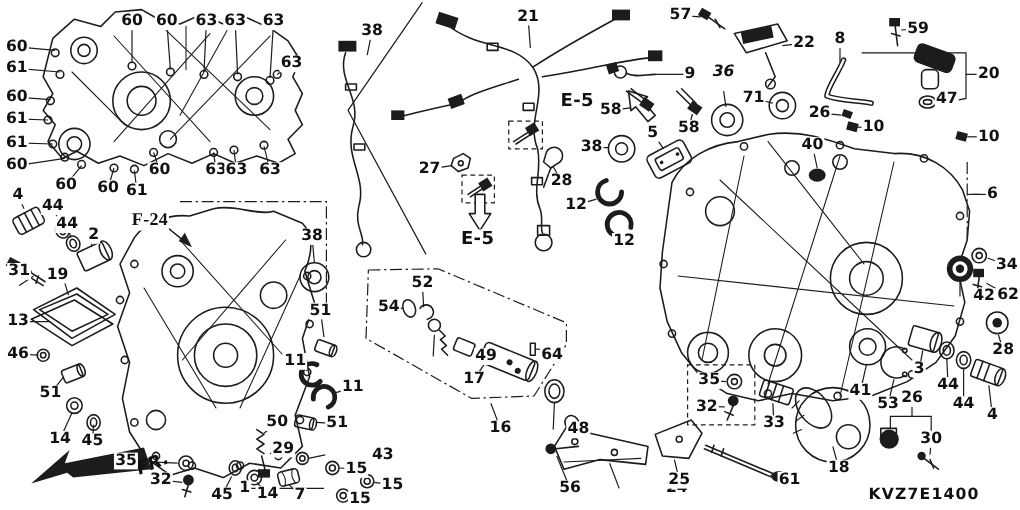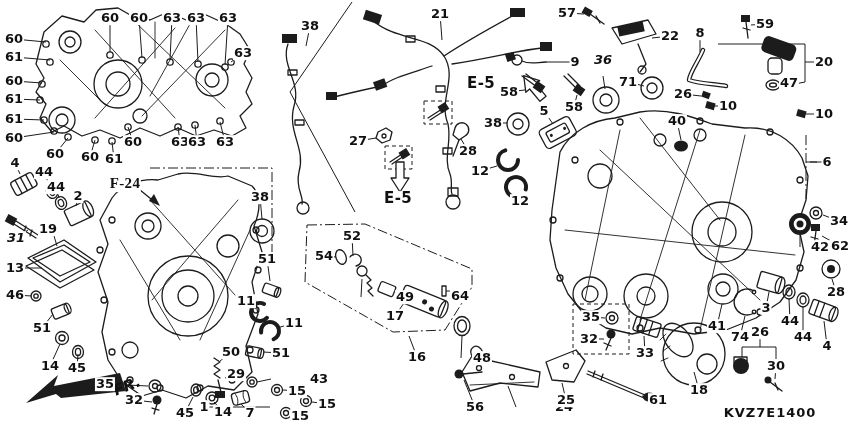--- a/index.html
+++ b/index.html
@@ -617,21 +617,21 @@
       <span class="callout" style="left: 180px; top: 142px;">63</span>
       <span class="callout" style="left: 197px; top: 142px;">63</span>
       <span class="callout" style="left: 225px; top: 142px;">63</span>
       <span class="callout" style="left: 55px; top: 154px;">60</span>
       <span class="callout" style="left: 90px; top: 157px;">60</span>
       <span class="callout" style="left: 114px; top: 159px;">61</span>
       <span class="callout" style="left: 15px; top: 163px;">4</span>
       <span class="callout" style="left: 44px; top: 172px;">44</span>
       <span class="callout" style="left: 56px; top: 187px;">44</span>
       <span class="callout" style="left: 78px; top: 196px;">2</span>
-      <span class="callout" style="left: 16px; top: 238px; font-style: italic;">31</span>
+      <span class="callout" style="left: 16px; top: 226px;">31</span>
       <span class="callout" style="left: 48px; top: 229px;">19</span>
       <span class="callout" style="left: 15px; top: 268px;">13</span>
       <span class="callout" style="left: 15px; top: 295px;">46</span>
       <span class="callout" style="left: 42px; top: 328px;">51</span>
       <span class="callout" style="left: 50px; top: 366px;">14</span>
       <span class="callout" style="left: 77px; top: 368px;">45</span>
       <span class="callout" style="left: 105px; top: 384px;">35</span>
       <span class="callout" style="left: 134px; top: 400px;">32</span>
       <span class="callout" style="left: 204px; top: 407px;">1</span>
       <span class="callout" style="left: 185px; top: 413px;">45</span>
@@ -681,21 +681,21 @@
       <span class="callout" style="left: 683px; top: 94px;">26</span>
       <span class="callout" style="left: 728px; top: 106px;">10</span>
       <span class="callout" style="left: 677px; top: 121px;">40</span>
       <span class="callout" style="left: 824px; top: 114px;">10</span>
       <span class="callout" style="left: 827px; top: 162px;">6</span>
       <span class="callout" style="left: 591px; top: 317px;">35</span>
       <span class="callout" style="left: 589px; top: 339px;">32</span>
       <span class="callout" style="left: 645px; top: 353px;">33</span>
       <span class="callout" style="left: 699px; top: 390px;">18</span>
       <span class="callout" style="left: 717px; top: 326px;">41</span>
-      <span class="callout" style="left: 740px; top: 337px;">74</span>
+      <span class="callout" style="left: 740px; top: 337px;">53</span>
       <span class="callout" style="left: 760px; top: 332px;">26</span>
       <span class="callout" style="left: 776px; top: 366px;">30</span>
       <span class="callout" style="left: 839px; top: 221px;">34</span>
       <span class="callout" style="left: 840px; top: 246px;">62</span>
       <span class="callout" style="left: 820px; top: 247px;">42</span>
       <span class="callout" style="left: 836px; top: 292px;">28</span>
       <span class="callout" style="left: 766px; top: 308px;">3</span>
       <span class="callout" style="left: 790px; top: 321px;">44</span>
       <span class="callout" style="left: 803px; top: 337px;">44</span>
       <span class="callout" style="left: 827px; top: 346px;">4</span>

